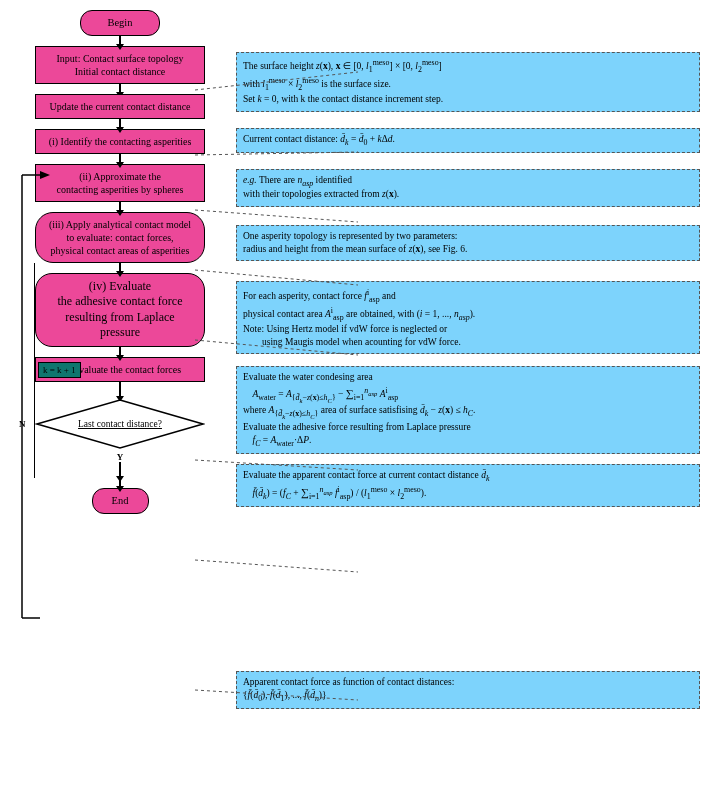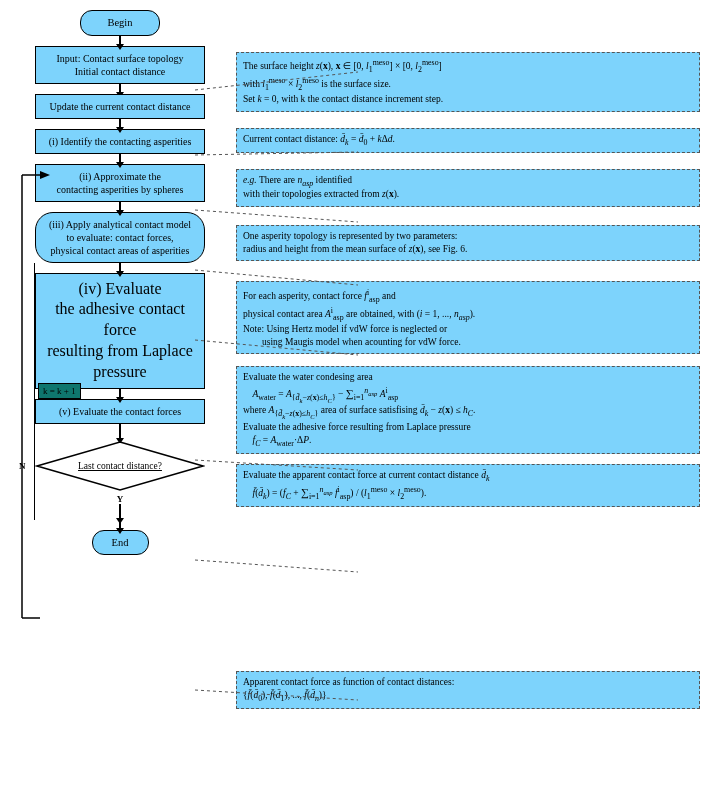--- a/index.html
+++ b/index.html
@@ -30,21 +30,21 @@
     .annotations-col {
       flex: 1;
       padding: 10px 8px 10px 6px;
       display: flex;
       flex-direction: column;
     }
 
     
     .fc-box {
       border: 1px solid #000;
-      background: #7dd3fc;
+      background: #ec4899;
       text-align: center;
       padding: 5px 8px;
       font-size: 10.5px;
       line-height: 1.3;
     }
     .fc-rounded {
       border-radius: 12px;
     }
     .fc-diamond-wrap {
       display: flex;
@@ -157,21 +157,21 @@
 
       <div style="position:relative; width:200px; display:flex; flex-direction:column; align-items:center;">
 
         <div style="position:absolute; left:18px; top:50%; transform:translateY(-50%); border:1px solid #000; padding:2px 4px; font-size:9px; background:#0f766e; white-space:nowrap;">k = k + 1</div>
 
         <div style="position:absolute; left:14px; top:0; bottom:0; border-left:1.5px solid #000;"></div>
 
         <div class="fc-arrow arrow-h" style="margin-top:0;"></div>
 
         <div class="fc-node">
-          <div class="fc-box" style="width:170px; font-size:16px;">
+          <div class="fc-box" style="width:170px; font-size:12px;border-radius:17px;">
             <span>(iv) Evaluate<br>the adhesive contact force<br>resulting from Laplace pressure</span>
           </div>
         </div>
         <div class="fc-arrow arrow-h"></div>
 
         <div class="fc-node">
           <div class="fc-box" style="width:170px; font-size:10px;">
             <span>(v) Evaluate the contact forces</span>
           </div>
         </div>

